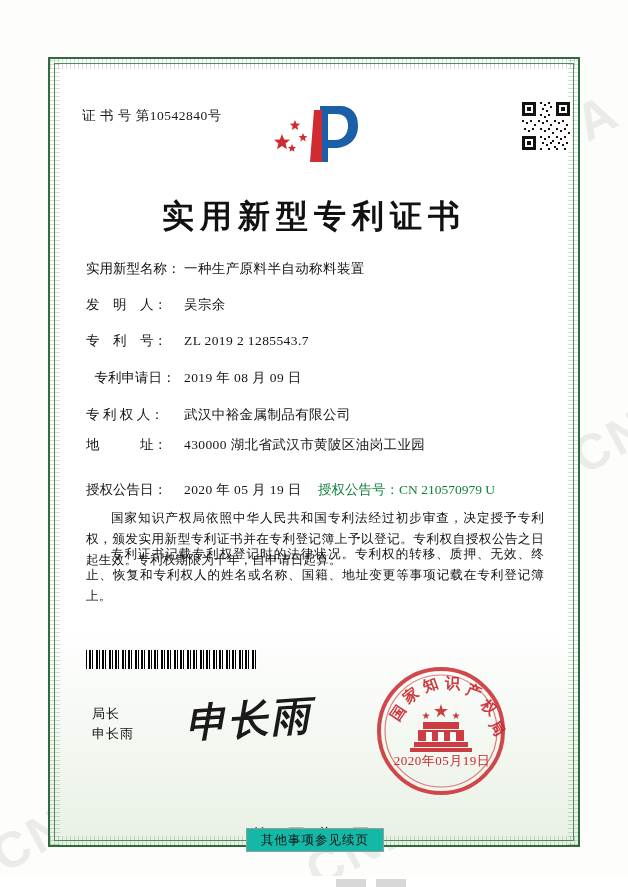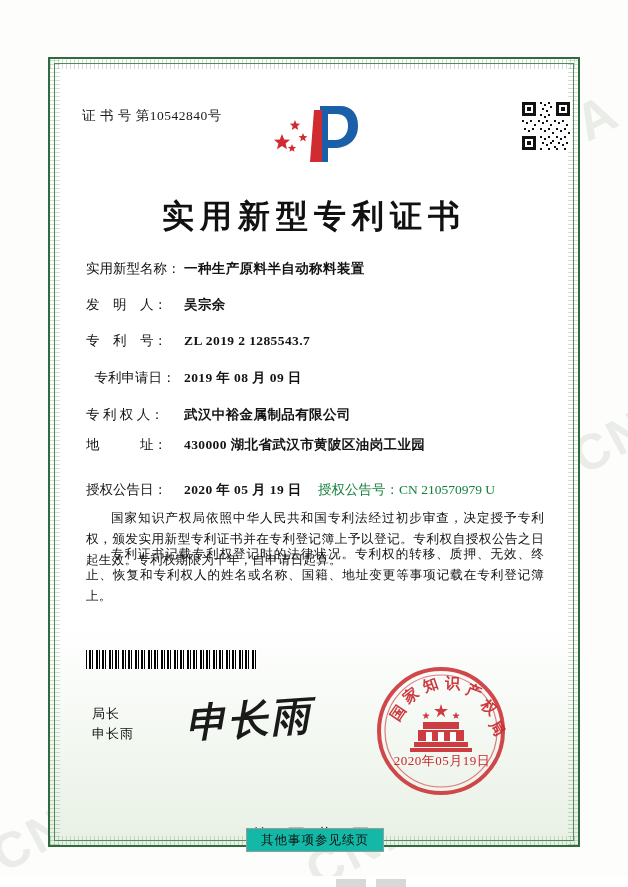--- a/index.html
+++ b/index.html
@@ -122,21 +122,21 @@
     left: 86px;
     font-size: 13.5px;
     color: #141414;
     white-space: nowrap;
   }
   .field .lbl {
     display: inline-block;
     width: 98px;
     letter-spacing: 0px;
   }
-  .field .val { letter-spacing: .4px; font-weight: bold; }
+  .field .val { letter-spacing: .4px; }
 
   #row-name   { top: 260px; }
   #row-inventor { top: 296px; }
   #row-patentno { top: 332px; }
   #row-appdate  { top: 369px; text-align: center; }
   #row-owner    { top: 406px; }
   #row-address  { top: 436px; }
   #row-grant    { top: 481px; }
   #row-grantno  { position: absolute; left: 318px; top: 481px; font-size: 13.5px; color: #15803d; white-space: nowrap; }
 

